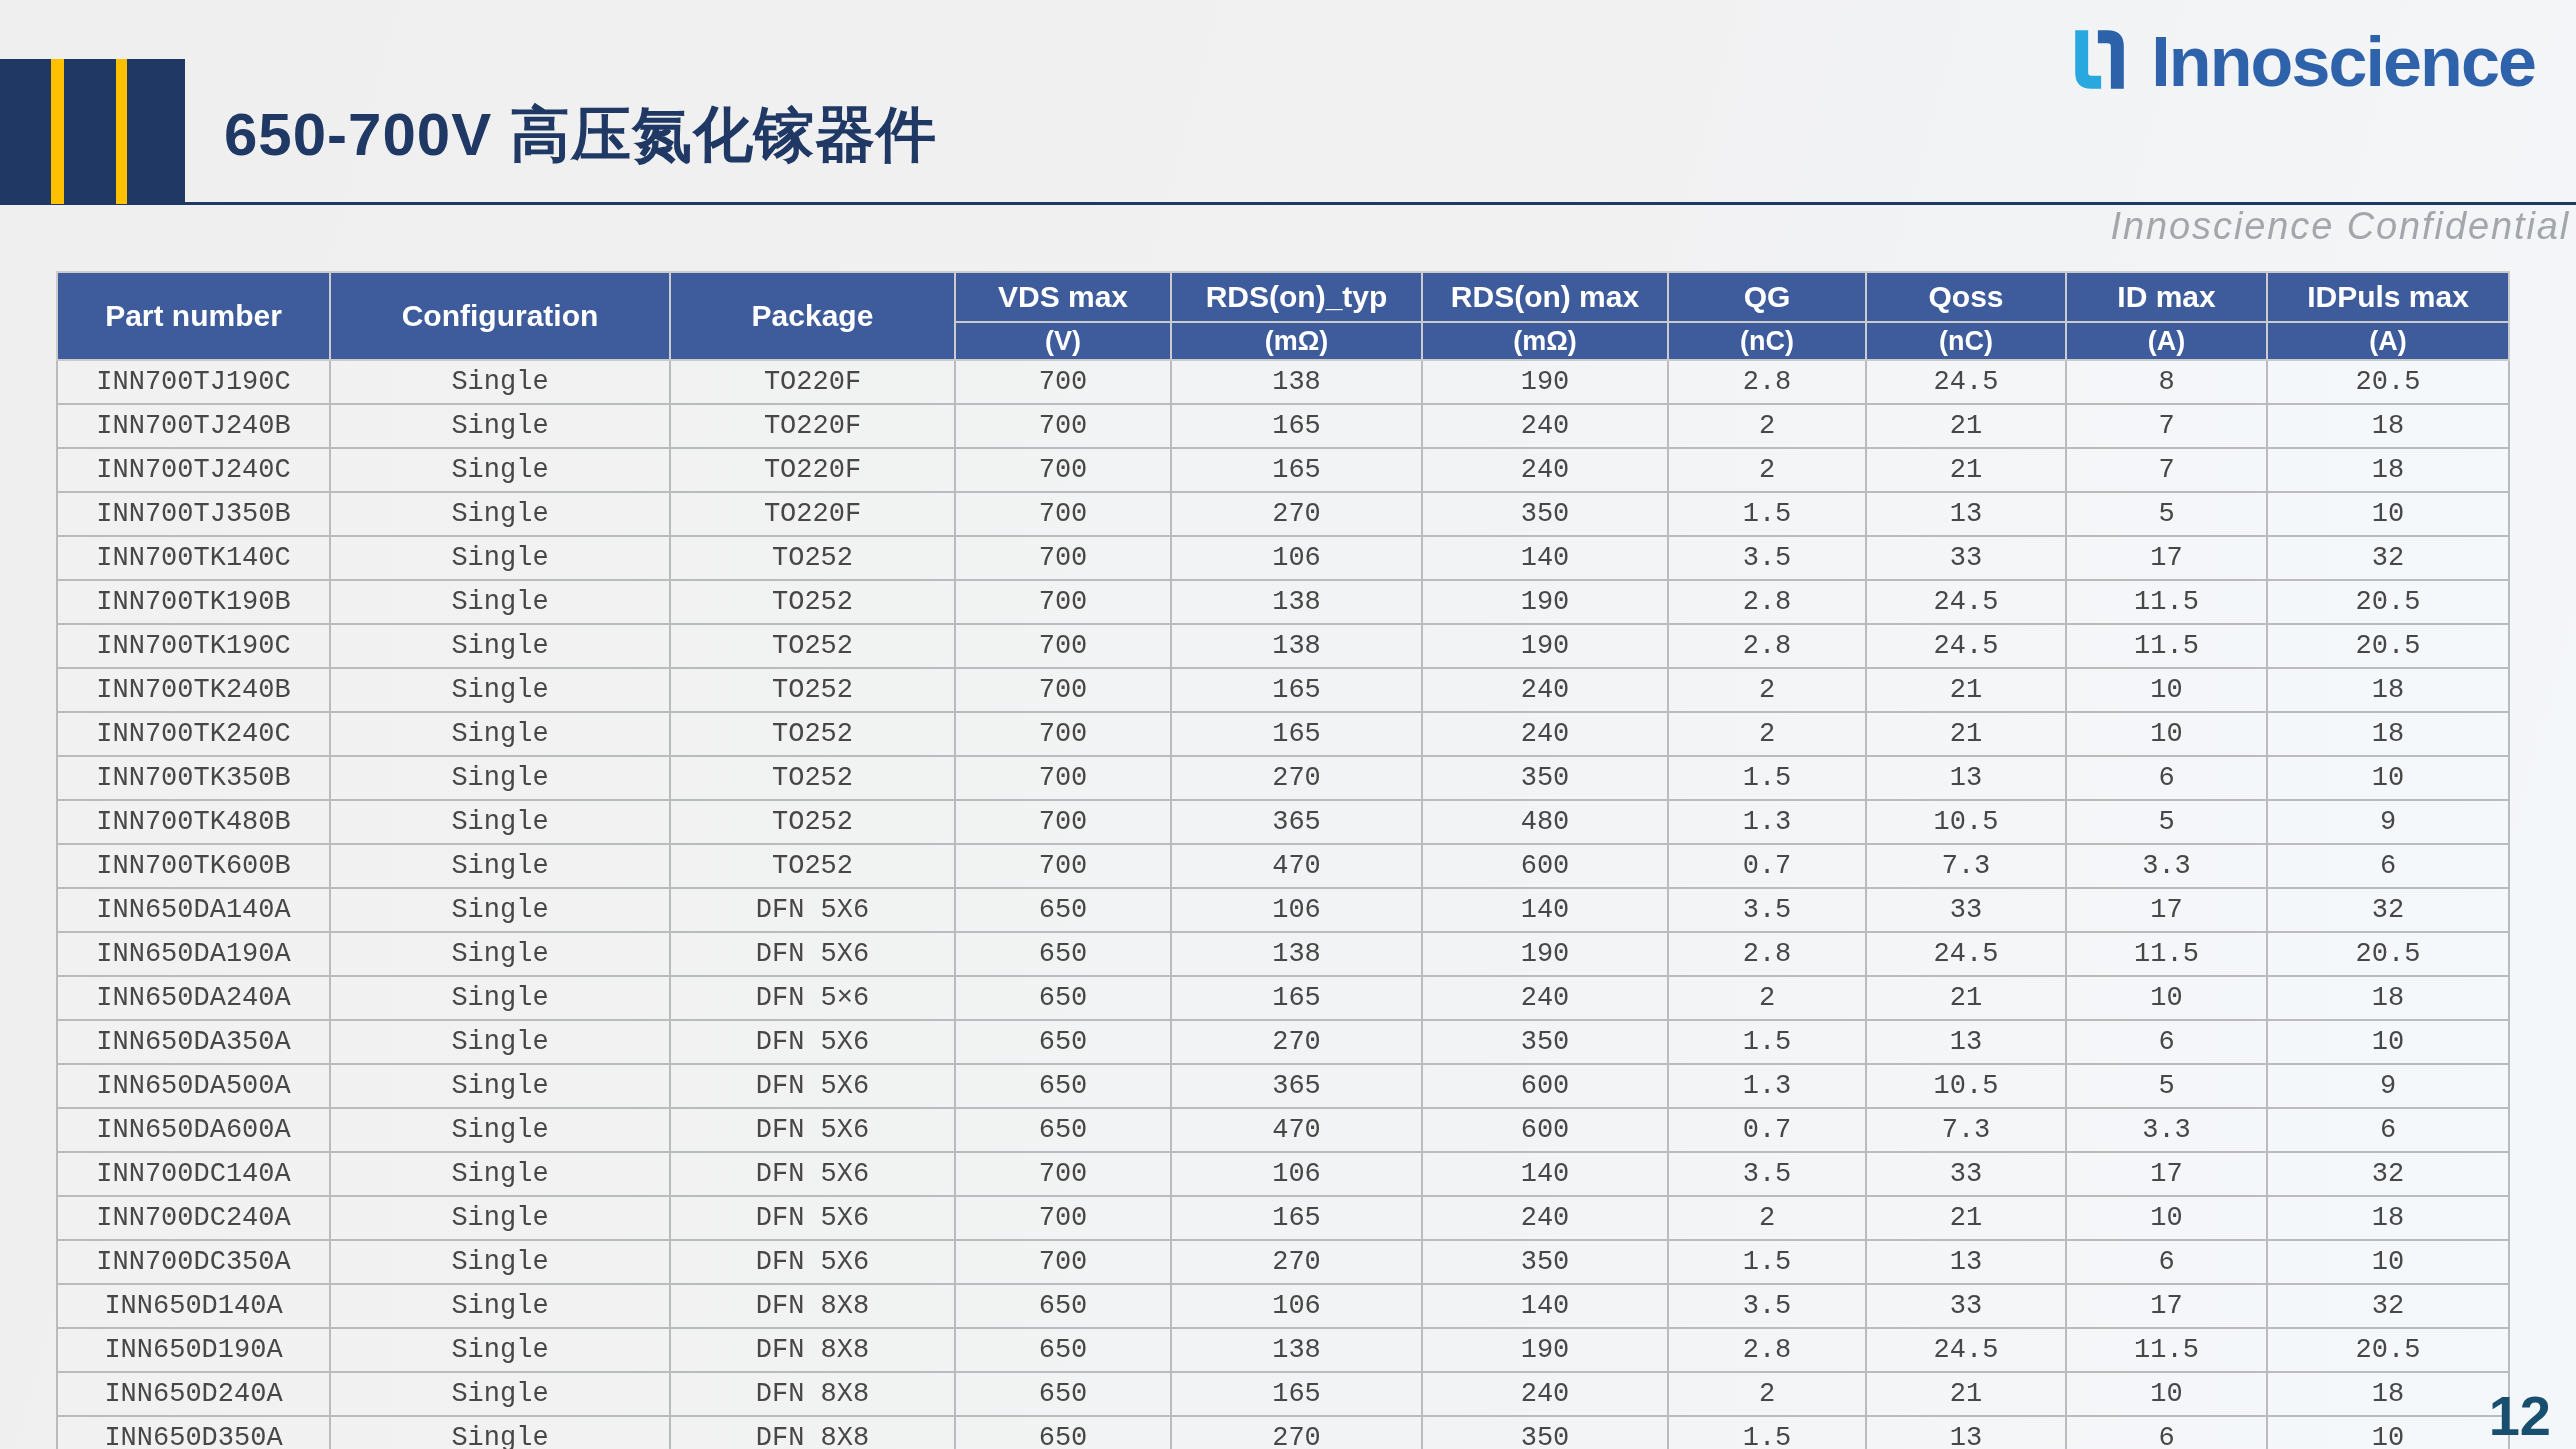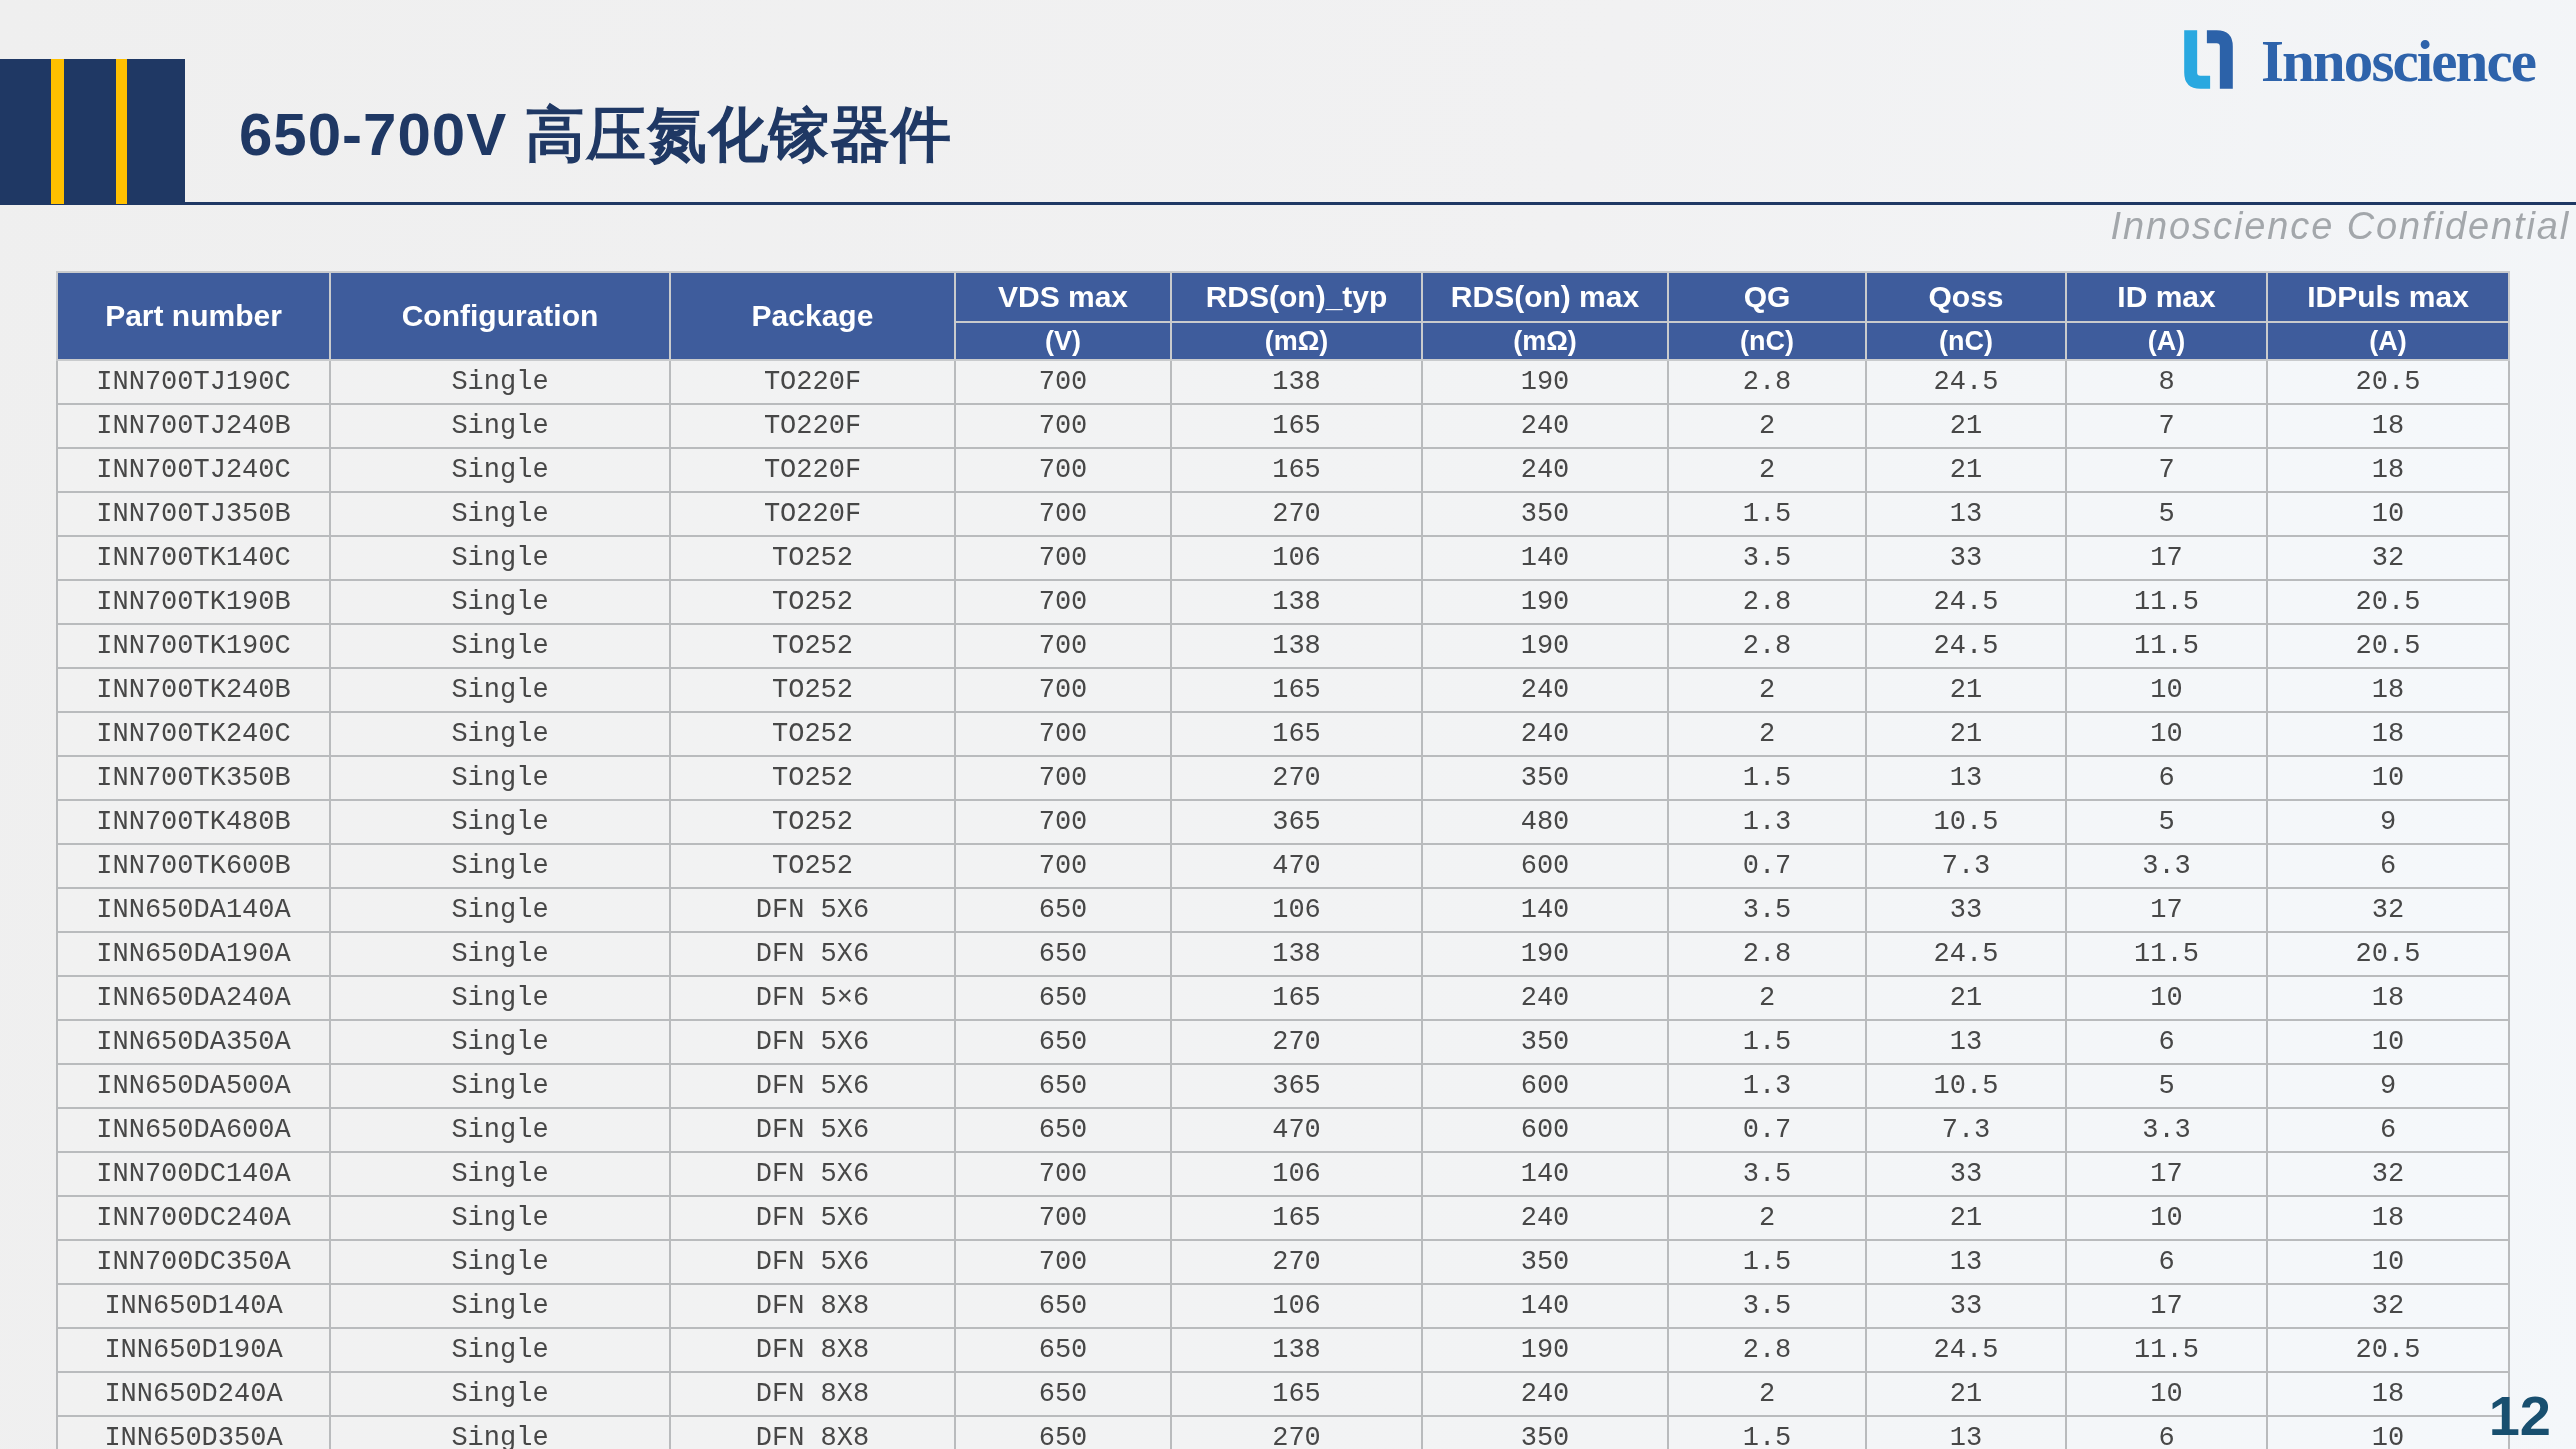--- a/index.html
+++ b/index.html
@@ -20,30 +20,30 @@
       var(--accent-yellow,#ffc000) 116px 127px,
       var(--title-navy,#1f3864) 127px 185px);
   }
   .title-underline{
     position:absolute;left:0;top:202px;width:2576px;height:2.9px;
     background:var(--title-navy,#1f3864);z-index:2;
   }
   .page-title{
     position:absolute;left:224px;top:95px;z-index:3;
     font-size:60px;font-weight:bold;color:var(--title-navy,#1f3864);
-    letter-spacing:1px;white-space:nowrap;margin-left:15px;
+    letter-spacing:1px;white-space:nowrap;
   }
   
   .logo{
     position:absolute;top:19.3px;right:41px;z-index:3;
     display:flex;align-items:center;gap:11.6px;
   }
   .logo-text{
-    font-size:59px;font-weight:bold;color:var(--logo-blue,#2e63ab);
-    letter-spacing:-1.9px;white-space:nowrap;font-family:Liberation Serif, serif;
+    font-size:70px;font-weight:bold;color:var(--logo-blue,#2e63ab);
+    letter-spacing:-1.9px;white-space:nowrap;
   }
   
   .watermark{
     position:absolute;top:205px;right:5.8px;z-index:1;
     font-size:38px;font-style:italic;color:#a3a7ab;
     white-space:nowrap;letter-spacing:1.9px;
   }
   
   .table-wrap{
     position:absolute;left:56px;top:239px;width:2378px;z-index:2;

